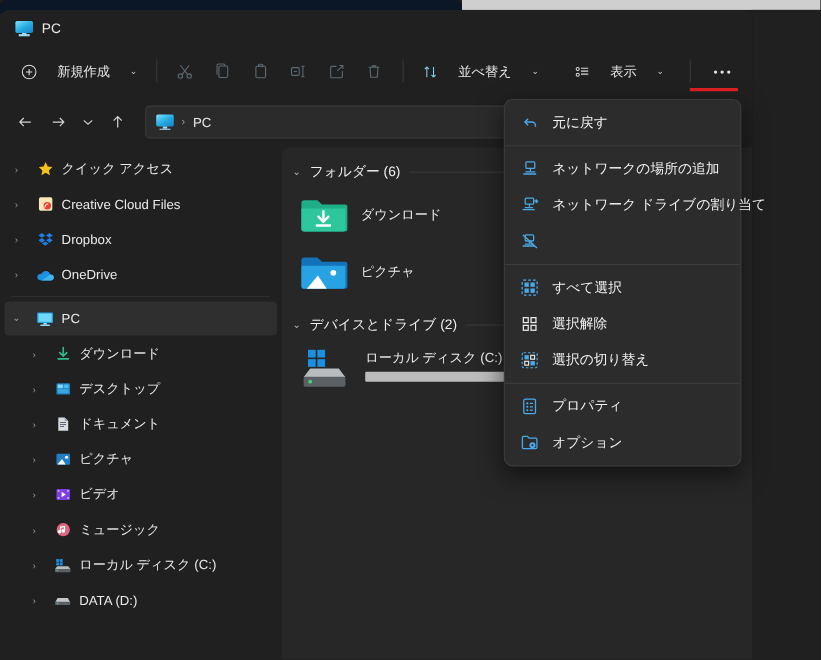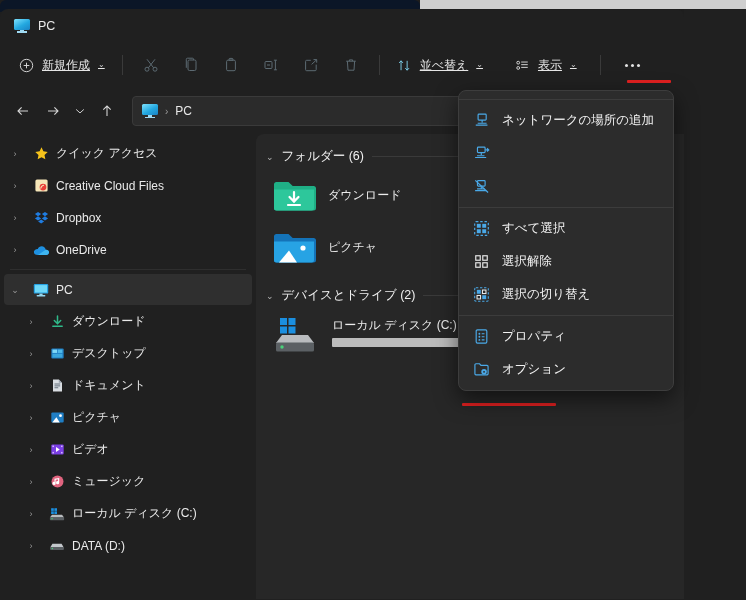--- a/index.html
+++ b/index.html
@@ -36,23 +36,23 @@
       background:linear-gradient(150deg,#7fe3ff 0%,#23a8e0 55%,#1b82c4 100%);
       border-radius:1.5px; }
   .monitor-ico b { position:absolute; left:6px; top:11px; width:4px; height:2px;
       background:#9fd9f2; }
   .monitor-ico s { position:absolute; left:3px; top:12.5px; width:10px; height:1.5px;
       background:#9fd9f2; }
 
   
   .toolbar { height:46px; display:flex; align-items:center; padding:0 10px; gap:0; }
   .tb-btn {
-    height:32px; display:flex; align-items:center; gap:8px;
+    height:32px; display:flex; align-items:center; gap:18px;
     padding:0 9px; border-radius:4px; color:#e6e6e6; font-size:12px;
-    cursor:default; white-space:nowrap;text-decoration:underline;
+    cursor:default; white-space:nowrap;
   }
   .tb-icon-btn { width:40px; justify-content:center; padding:0; }
   .tb-sep { width:1px; height:20px; background:#3a3a3a; margin:0 8px; }
   .chev { font-size:8px; color:#cfcfcf; line-height:1; }
   .ico { display:inline-block; line-height:0; }
   .dim svg { stroke:#5c6a72; }
   .dots { display:flex; gap:3px; align-items:center; }
   .dots i { width:3px; height:3px; border-radius:50%; background:#e3e3e3; display:block; }
   .redline {
     position:absolute; height:3px; background:#e02020; border-radius:1px;
@@ -507,38 +507,48 @@
         </div>
       </div>
 
     </div>
   </div>
 </div>
 
 <div class="redline" style="left: 627px; top: 80px; width: 44px; background: rgb(224, 32, 32);"></div>
 
 <div class="menu">
+      <div class="mi">
+        <span class="mico">
+          <svg width="17" height="17" viewBox="0 0 16 16" fill="none">
+            <path d="M4.2 7.4h5.4a3.4 3.4 0 013.4 3.4v.8" stroke="#4aa9e8" stroke-width="1.2"></path>
+            <path d="M6.7 4.6L4 7.4l2.7 2.8" stroke="#4aa9e8" stroke-width="1.2"></path>
+          </svg>
+        </span>
+        <span>元に戻す</span>
+      </div>
       <div class="m-sep"></div>
       <div class="mi">
         <span class="mico">
           <svg width="17" height="17" viewBox="0 0 16 16" fill="none">
             <rect x="4.8" y="2" width="7.6" height="5.6" rx=".8" stroke="#4aa9e8" stroke-width="1.1"></rect>
             <path d="M8.6 7.6v2.2M2.6 12.4h11M4.4 10.6h8.4" stroke="#4aa9e8" stroke-width="1.1"></path>
           </svg>
         </span>
         <span>ネットワークの場所の追加</span>
       </div>
       <div class="mi">
         <span class="mico">
           <svg width="17" height="17" viewBox="0 0 16 16" fill="none">
             <rect x="4.2" y="2" width="7.2" height="5.2" rx=".8" stroke="#4aa9e8" stroke-width="1.1"></rect>
             <path d="M7.8 7.2v2.2M2 11.8h10.4M3.8 10.1h7" stroke="#4aa9e8" stroke-width="1.1"></path>
             <path d="M11.6 4.6h3M13.2 3.1l1.6 1.5-1.6 1.5" stroke="#4aa9e8" stroke-width="1.1"></path>
           </svg>
         </span>
+        <span>ネットワーク ドライブの割り当て</span>
       </div>
       <div class="mi">
         <span class="mico">
           <svg width="17" height="17" viewBox="0 0 16 16" fill="none">
             <rect x="4.2" y="2.4" width="7.2" height="5.2" rx=".8" stroke="#4aa9e8" stroke-width="1.1"></rect>
             <path d="M7.8 7.6v2M2 11.9h10.4M3.8 10.3h7" stroke="#4aa9e8" stroke-width="1.1"></path>
             <path d="M2.2 2.2l12 11.4" stroke="#4aa9e8" stroke-width="1.2"></path>
           </svg>
         </span>
       </div>

